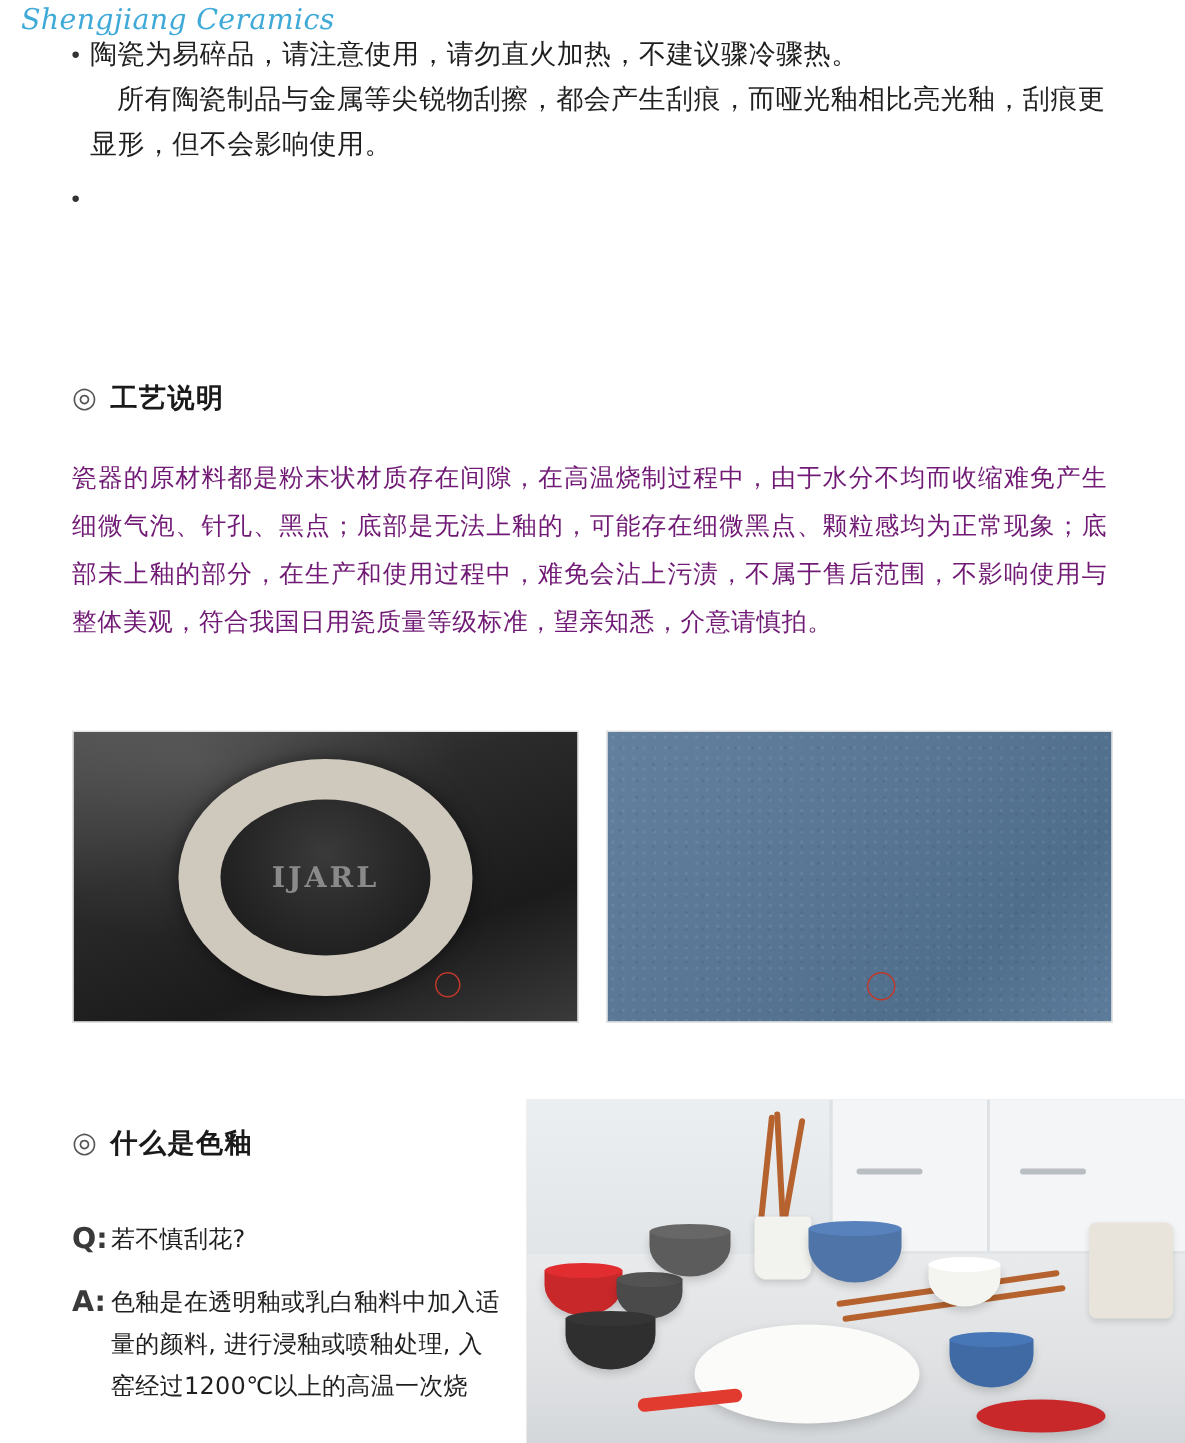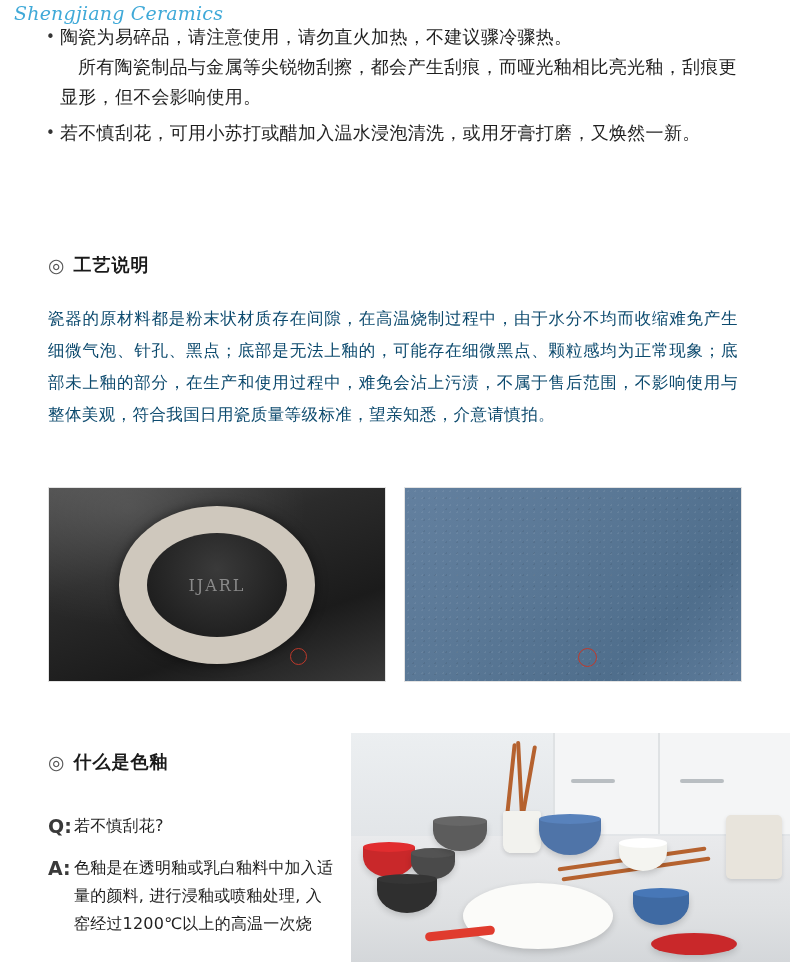--- a/index.html
+++ b/index.html
@@ -84,21 +84,21 @@
   #craft-head { left: 48px; top: 253px; }
   #class-head { left: 48px; top: 750px; }
 
   .craft-body {
     position: absolute;
     left: 48px;
     top: 303px;
     width: 690px;
     font-size: 16.5px;
     line-height: 32px;
-    color: #0c4a6e;
+    color: #701a75;
     letter-spacing: 0.4px;
     text-align: justify;
   }
 
   
   .photo-row {
     position: absolute;
     left: 48px;
     top: 487px;
     width: 694px;
@@ -146,23 +146,24 @@
     background: #262626;
     background: radial-gradient(ellipse at 50% 35%, #3a3a3a, #1d1d1d 80%);
   }
   .photo-dark .brandmark {
     position: absolute;
     left: 50%;
     top: 50%;
     transform: translate(-50%, -50%);
     color: #8a8a8a;
     font-family: "DejaVu Serif", "Liberation Serif", serif;
-    font-size: 16px;
+    font-size: 19px;
     letter-spacing: 2px;
     white-space: nowrap;
+    font-weight: bold;
   }
   .defect-circle {
     position: absolute;
     width: 17px;
     height: 17px;
     border-radius: 50%;
     border: 1.5px solid #c0392b;
     box-sizing: border-box;
   }
   
@@ -311,21 +312,20 @@
     <div class="care-item">
       <span class="care-bullet">•</span>
       <span class="care-text">
         <span>陶瓷为易碎品，请注意使用，请勿直火加热，不建议骤冷骤热。</span>
         <span class="l2">所有陶瓷制品与金属等尖锐物刮擦，都会产生刮痕，而哑光釉相比亮光釉，刮痕更显形，但不会影响使用。</span>
       </span>
     </div>
     <div class="care-item">
       <span class="care-bullet">•</span>
       <span class="care-text">
-        <span>若不慎刮花，可用小苏打或醋加入温水浸泡清洗，或用牙膏打磨，又焕然一新。</span>
       </span>
     </div>
   </div>
 
   <div class="section-head" id="craft-head">
     <span class="ring">◎</span>
     <span class="htext">工艺说明</span>
   </div>
 
   <div class="craft-body">瓷器的原材料都是粉末状材质存在间隙，在高温烧制过程中，由于水分不均而收缩难免产生细微气泡、针孔、黑点；底部是无法上釉的，可能存在细微黑点、颗粒感均为正常现象；底部未上釉的部分，在生产和使用过程中，难免会沾上污渍，不属于售后范围，不影响使用与整体美观，符合我国日用瓷质量等级标准，望亲知悉，介意请慎拍。</div>

